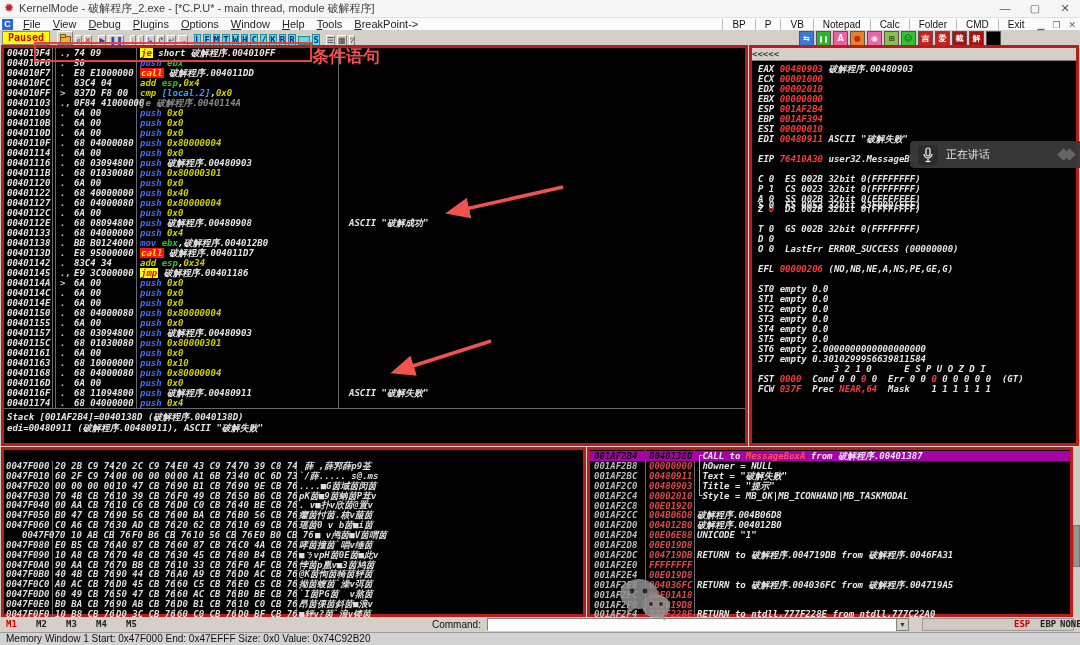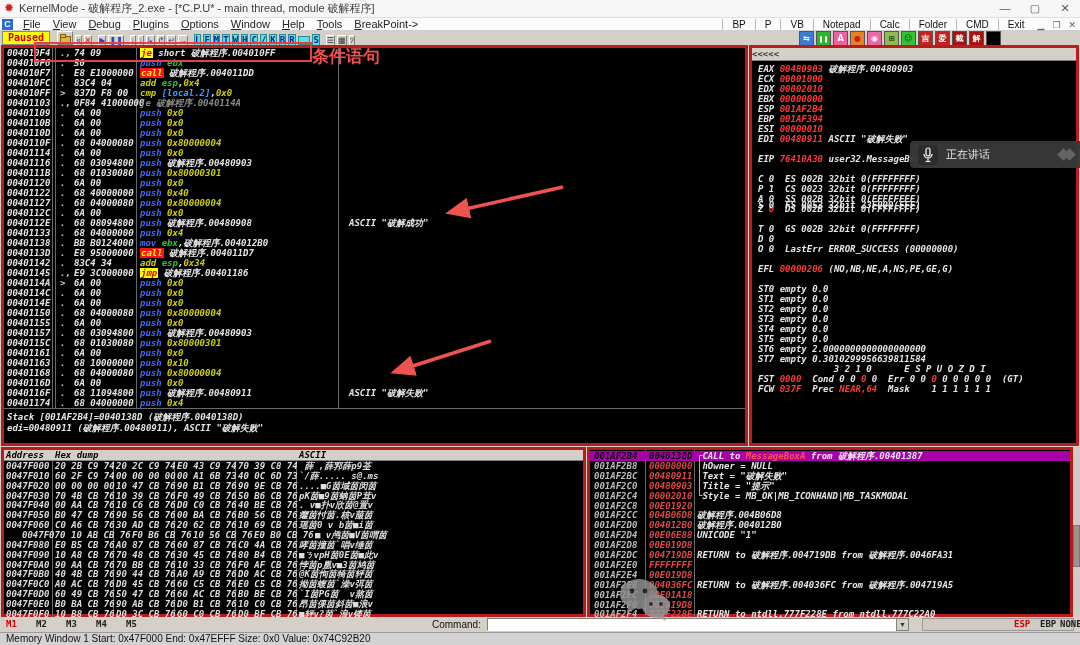--- a/index.html
+++ b/index.html
@@ -264,25 +264,20 @@
       <div class="rrow" style="top: 286px;"><span class="c-w">ST5 empty 0.0</span></div>
       <div class="rrow" style="top: 296px;"><span class="c-w">ST6 empty 2.0000000000000000000</span></div>
       <div class="rrow" style="top: 306px;"><span class="c-w">ST7 empty 0.3010299956639811584</span></div>
       <div class="rrow" style="top: 316px;"><span class="c-w">              3 2 1 0      E S P U O Z D I</span></div>
       <div class="rrow" style="top: 326px;"><span class="c-w">FST </span><span class="c-r">0000</span><span class="c-w">  Cond 0 0 </span><span class="c-r">0</span><span class="c-w"> 0  Err 0 0 </span><span class="c-r">0</span><span class="c-w"> 0 0 0 0 0  (GT)</span></div>
       <div class="rrow" style="top: 336px;"><span class="c-w">FCW </span><span class="c-r">037F</span><span class="c-w">  Prec </span><span class="c-r">NEAR,64</span><span class="c-w">  Mask    1 1 1 1 1 1</span></div>
     </div>
 </div>
 
 <div class="pane mono" id="mem-pane">
-  <div class="mem-header">
-    <span class="mh" style="left:2px;">Address</span>
-    <span class="mh" style="left:51px;">Hex dump</span>
-    <span class="mh" style="left:295px;">ASCII</span>
-  </div>
   <div class="vline" style="left:48px;top:11px;height:158px;"></div>
   <div class="vline" style="left:109px;top:11px;height:158px;"></div>
   <div class="vline" style="left:170px;top:11px;height:158px;"></div>
   <div class="vline" style="left:231px;top:11px;height:158px;"></div>
   <div class="vline" style="left:292px;top:11px;height:158px;"></div>
   <div id="mem-rows">
       <div class="mrow" style="top: 12px;"><span class="ma">0047F000</span><span class="mb0">20 2B C9 74</span><span class="mb1">20 2C C9 74</span><span class="mb2">E0 43 C9 74</span><span class="mb3">70 39 C8 74</span><span class="ms"> 薛 ,薛郛薛p9荃</span></div>
       <div class="mrow" style="top: 21.85px;"><span class="ma">0047F010</span><span class="mb0">60 2F C9 74</span><span class="mb1">00 00 00 00</span><span class="mb2">00 A1 6B 73</span><span class="mb3">40 0C 6D 73</span><span class="ms">`/薛..... s@.ms</span></div>
       <div class="mrow" style="top: 31.7px;"><span class="ma">0047F020</span><span class="mb0">00 00 00 00</span><span class="mb1">10 47 CB 76</span><span class="mb2">90 B1 CB 76</span><span class="mb3">90 9E CB 76</span><span class="ms">....■G茵域茵闵茵</span></div>
       <div class="mrow" style="top: 41.55px;"><span class="ma">0047F030</span><span class="mb0">70 4B CB 76</span><span class="mb1">10 39 CB 76</span><span class="mb2">F0 49 CB 76</span><span class="mb3">50 B6 CB 76</span><span class="ms">pK茵■9茵蚺茵P茸v</span></div>

